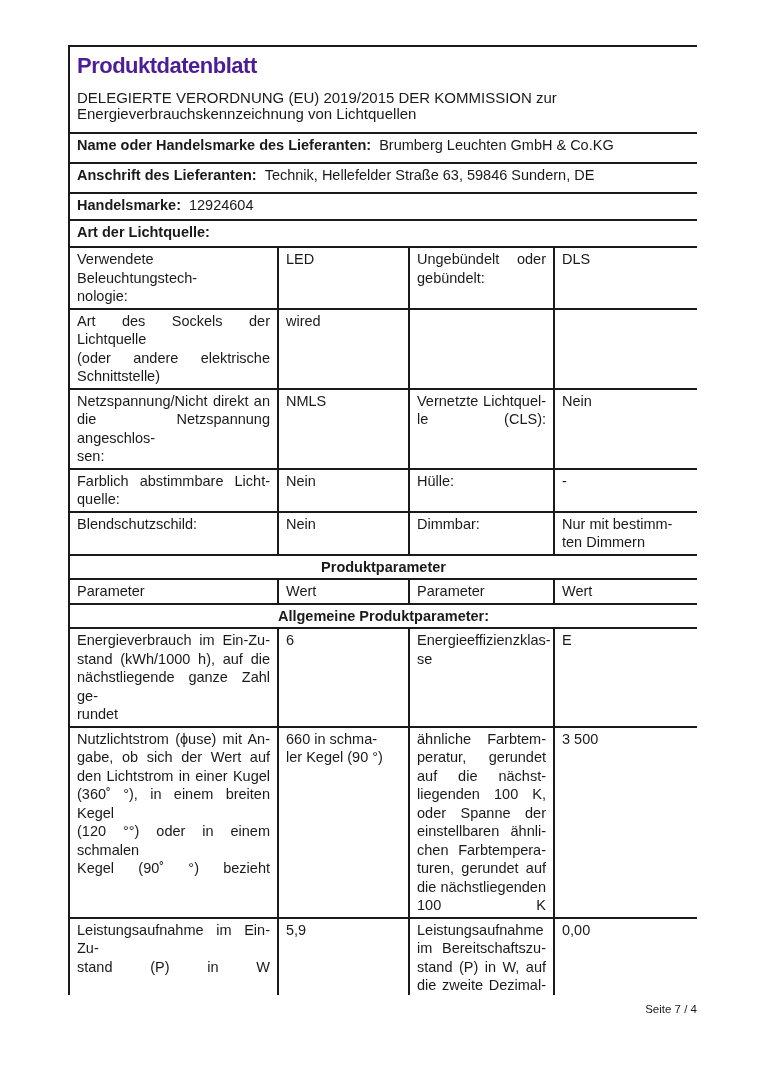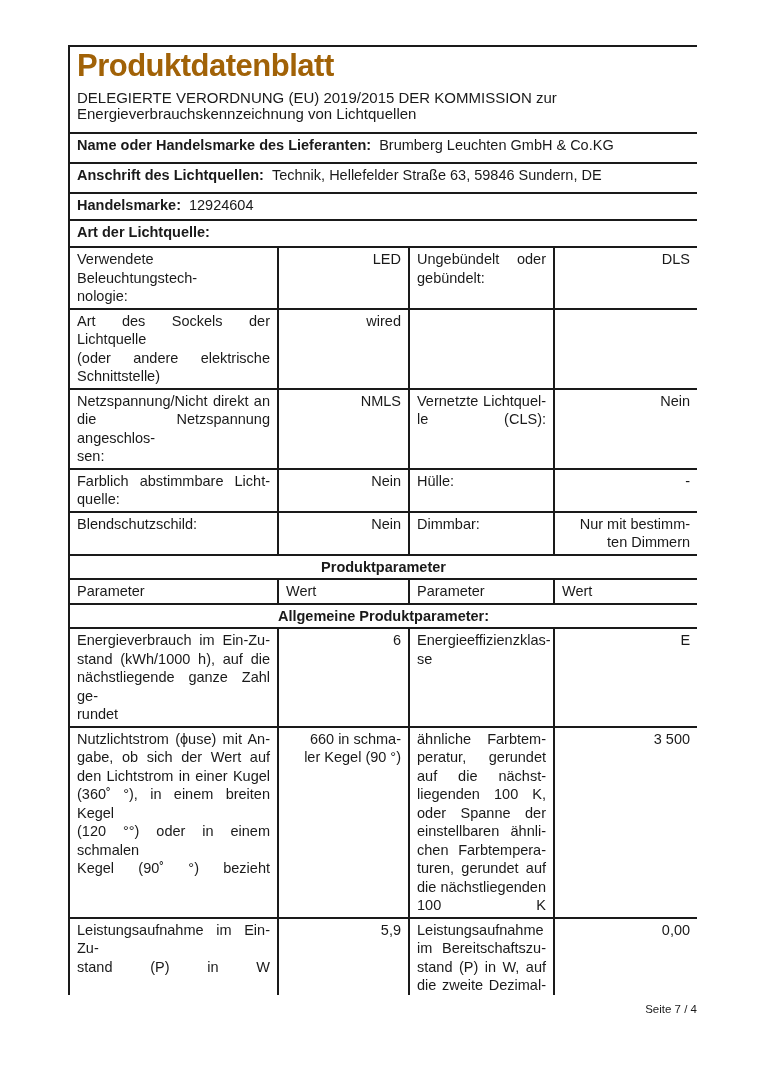--- a/index.html
+++ b/index.html
@@ -14,28 +14,28 @@
   table.sheet{
     border-collapse:collapse;table-layout:fixed;width:629px;
   }
   table.sheet td{
     border:2px solid #1a1a1a;vertical-align:top;
     padding:2px 7px;font-size:14.5px;line-height:18.5px;
   }
   col.c1{width:209px}col.c2{width:131px}col.c3{width:145px}col.c4{width:144px}
   .title-cell{padding:5px 7px 2px 7px;}
   h1.doctitle{
-    margin:0 0 7px 0;font-size:31px;line-height:34px;font-weight:bold;
-    letter-spacing:-0.5px;color:#a16207;
+    margin:0 0 7px 0;font-size:22px;line-height:34px;font-weight:bold;
+    letter-spacing:-0.5px;color:#4c1d95;
   }
   .subtitle{font-size:15px;line-height:16px;}
   .lbl{font-weight:bold;}
   .val{margin-left:8px;}
   td.p{text-align:justify;text-align-last:justify;margin-left:32px;}
-  td.v{text-align:right;}
+  td.v{text-align:left;}
   td.sec{font-weight:bold;text-align:center;text-align-last:center;padding:1px 7px;}
   .footer{
     position:absolute;top:1003px;right:67px;
     font-size:11.5px;color:#1a1a1a;
   }
 </style>
 </head>
 <body>
 
 <div class="doc">
@@ -55,21 +55,21 @@
       </td>
     </tr>
 
     <tr style="height:30px">
       <td colspan="4">
         <span class="lbl">Name oder Handelsmarke des Lieferanten:</span><span class="val">Brumberg Leuchten GmbH &amp; Co.KG</span>
       </td>
     </tr>
     <tr style="height:30px">
       <td colspan="4">
-        <span class="lbl">Anschrift des Lichtquellen:</span><span class="val">Technik, Hellefelder Straße 63, 59846 Sundern, DE</span>
+        <span class="lbl">Anschrift des Lieferanten:</span><span class="val">Technik, Hellefelder Straße 63, 59846 Sundern, DE</span>
       </td>
     </tr>
     <tr style="height:27px">
       <td colspan="4">
         <span class="lbl">Handelsmarke:</span><span class="val">12924604</span>
       </td>
     </tr>
     <tr style="height:27px">
       <td colspan="4">
         <span class="lbl">Art der Lichtquelle:</span>

